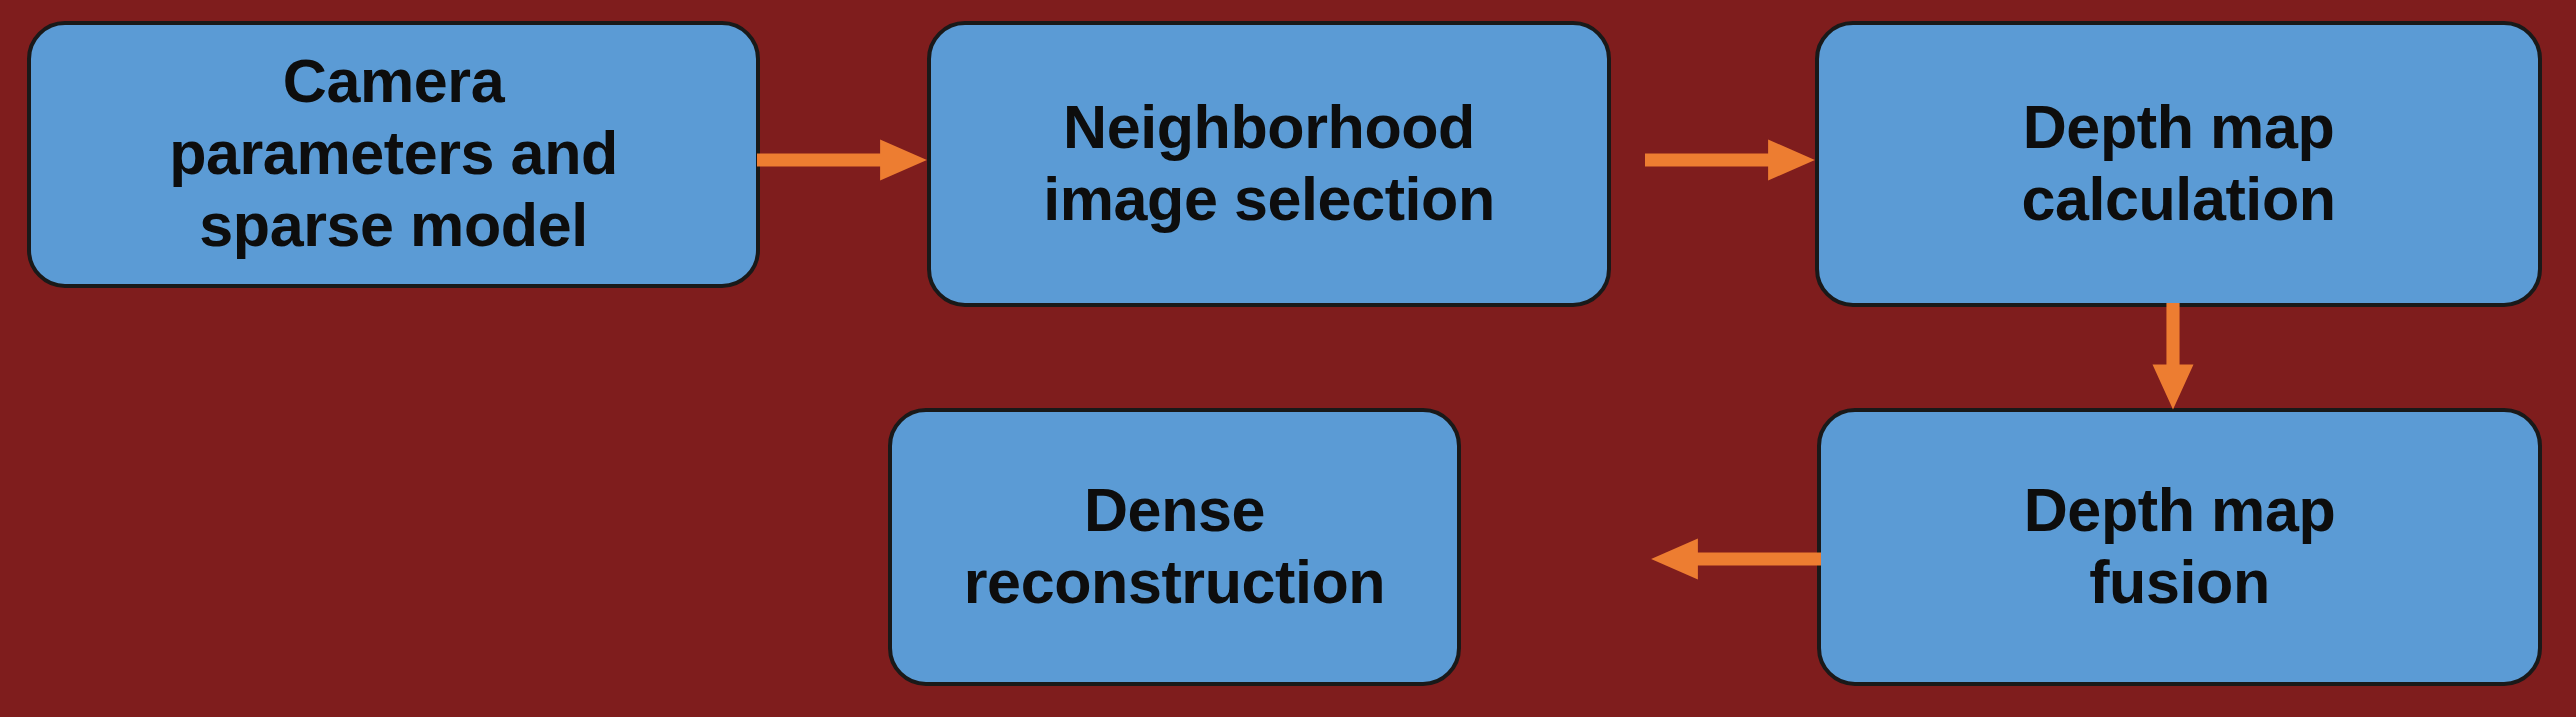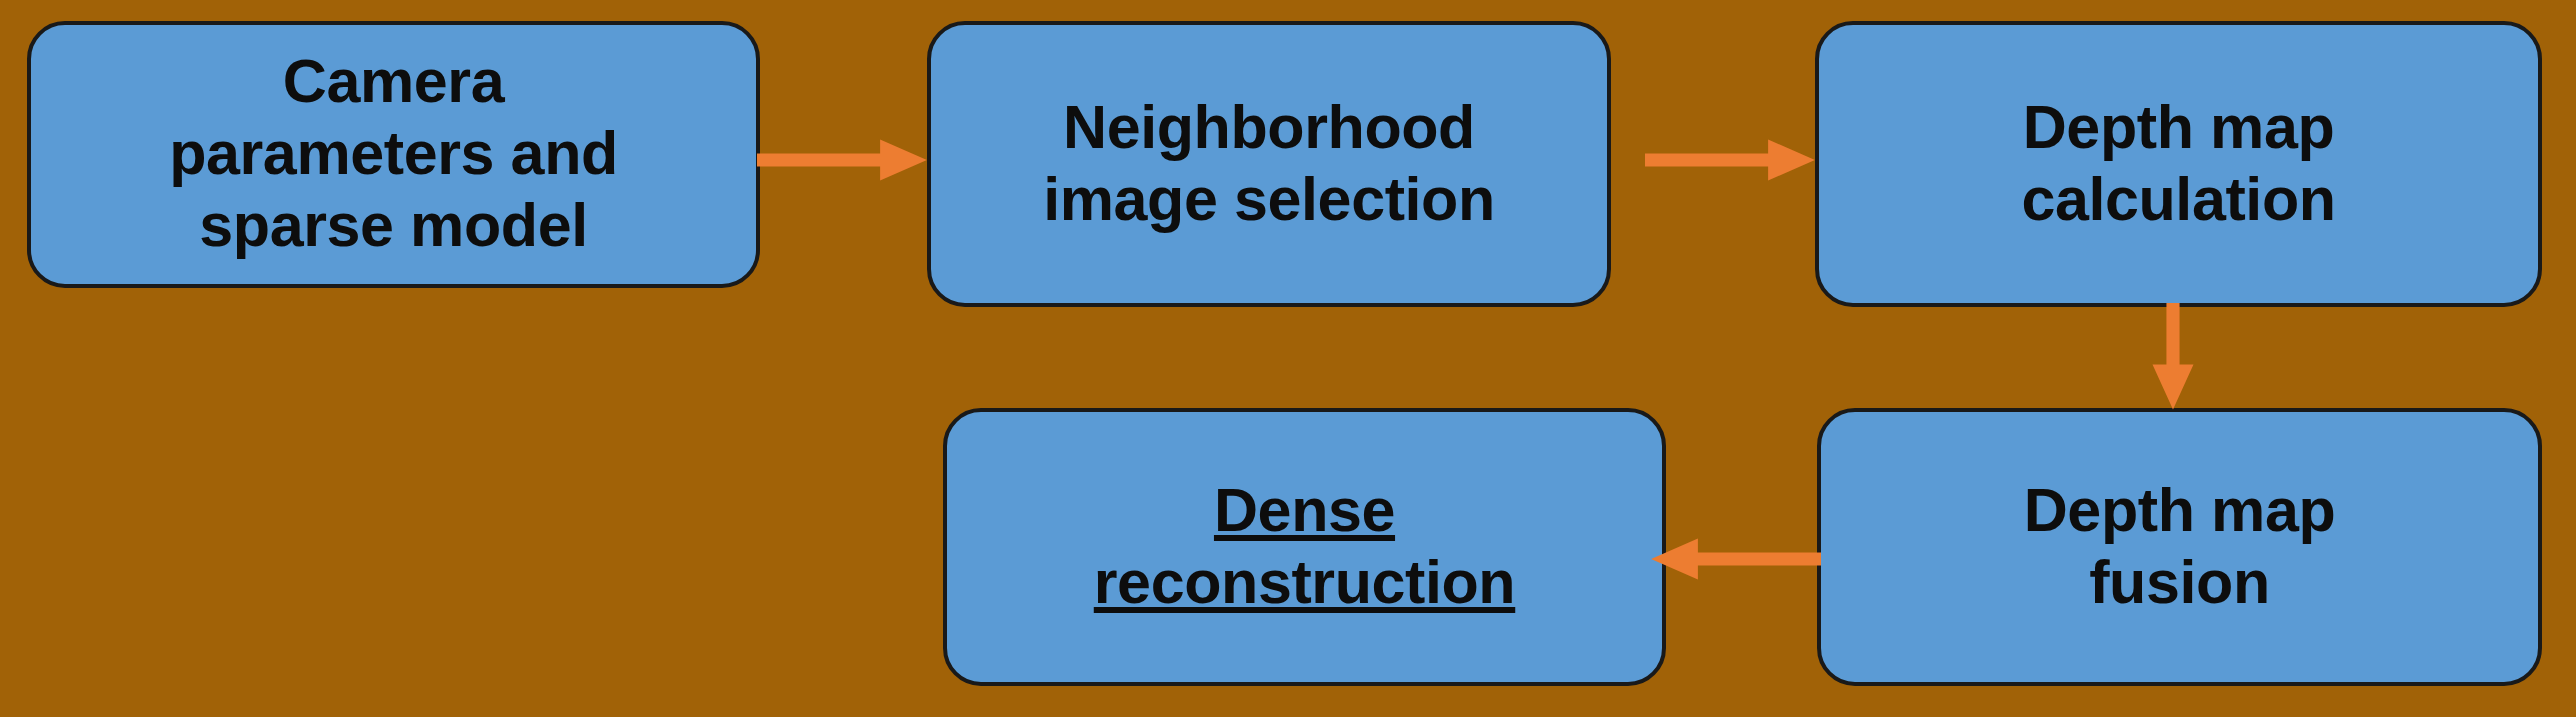--- a/index.html
+++ b/index.html
@@ -4,21 +4,21 @@
 <style>
   html, body {
     margin: 0;
     padding: 0;
     background: #ffffff;
   }
   #canvas {
     position: relative;
     width: 2576px;
     height: 717px;
-    background: #a16207;
+    background: #7f1d1d;
     overflow: hidden;
     font-family: "Liberation Sans", sans-serif;
   }
   .node {
     position: absolute;
     box-sizing: border-box;
     background: #5B9BD5;
     border: 4.1px solid #191919;
     border-radius: 38px;
     display: flex;
@@ -61,21 +61,21 @@
   <div class="node" style="left:927px; top:20.5px; width:684px; height:286px;">
     <span class="node-label">Neighborhood
 image selection</span>
   </div>
 
   <div class="node" style="left:1815px; top:20.5px; width:727px; height:286px;">
     <span class="node-label">Depth map
 calculation</span>
   </div>
 
-  <div class="node" style="left:943px; top:408px; width:723px; height:278px;text-decoration:underline;">
+  <div class="node" style="left:888px; top:408px; width:573px; height:278px;">
     <span class="node-label">Dense
 reconstruction</span>
   </div>
 
   <div class="node" style="left:1817px; top:408px; width:725px; height:278px;">
     <span class="node-label">Depth map
 fusion</span>
   </div>
 
   <div class="arrow" style="left:757px; top:131px; width:174px; height:58px;">

